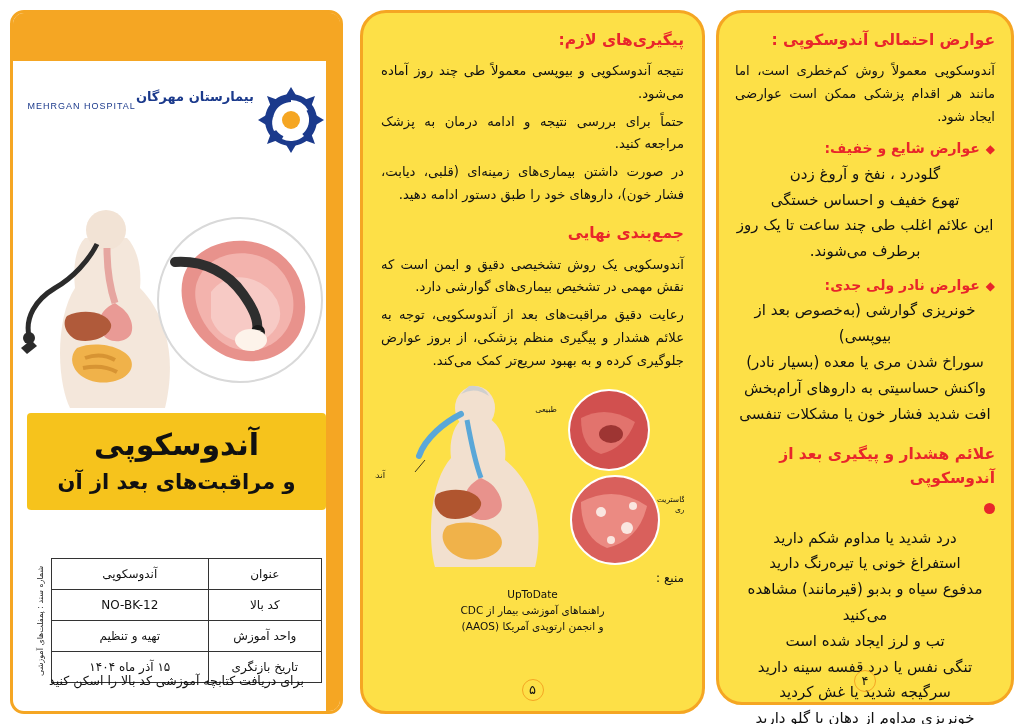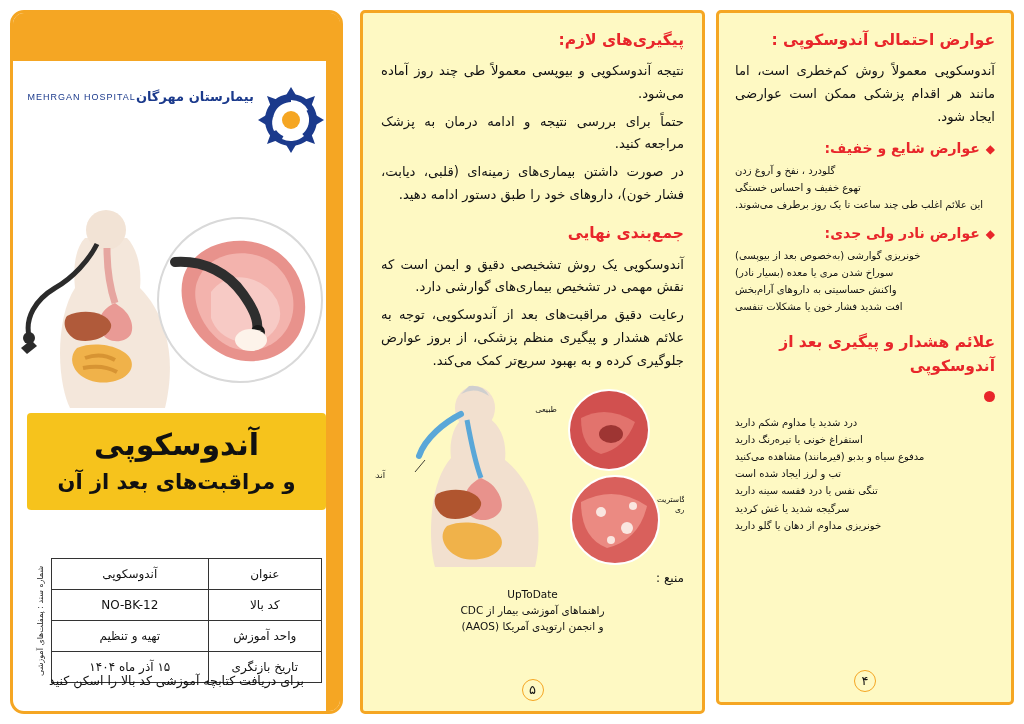--- a/index.html
+++ b/index.html
@@ -13,23 +13,23 @@
   .page{
     position:absolute;inset:0;
     background:#ffffff;
     display:flex;
     flex-direction:row;
   }
 
   
   .panel{
     position:relative;
-    background:#fef9c3;
+    background:#fde047;
     border:3px solid #f5a623;
-    border-radius:5px;
+    border-radius:26px;
     box-sizing:border-box;
   }
 
   
   .cover{
     position:absolute;
     left:10px;top:10px;
     width:333px;height:704px;
     background:#ffffff;
     border:3px solid #f5a623;
@@ -52,21 +52,21 @@
   .logo-mark{
     width:74px;height:74px;position:relative;
   }
   .logo-mark svg{display:block}
   .logo-fa{
     margin-top:6px;
     font-size:13px;font-weight:bold;color:#1b3a8c;
     letter-spacing:0;
   }
   .logo-en{
-    margin-top:9px;
+    margin-top:18px;
     font-size:9px;color:#1b3a8c;letter-spacing:1px;
     font-family:"Liberation Sans",sans-serif;
   }
 
   
   .anatomy{
     position:absolute;top:195px;left:8px;right:8px;height:200px;
   }
 
   
@@ -158,21 +158,21 @@
     color:#e8262b;font-size:12px;line-height:1.2;margin-top:2px;
   }
   p.body{
     margin:0 0 5px 0;
     font-size:13.2px;
     line-height:1.72;
     color:#111;
     text-align:right;
   }
   p.body.just{ text-align:justify; text-justify:inter-word;}
-  .lines p{margin:0;font-size:10px;line-height:1.72;color:#111;text-align:left;}
+  .lines p{margin:0;font-size:15px;line-height:1.72;color:#111;text-align:center;}
 
   .red-dot{
     display:inline-block;width:11px;height:11px;border-radius:50%;
     background:#e8262b;vertical-align:middle;margin-left:5px;
   }
 
   .page-num{
     position:absolute;bottom:10px;left:0;right:0;
     text-align:center;
     font-size:13px;color:#111;

